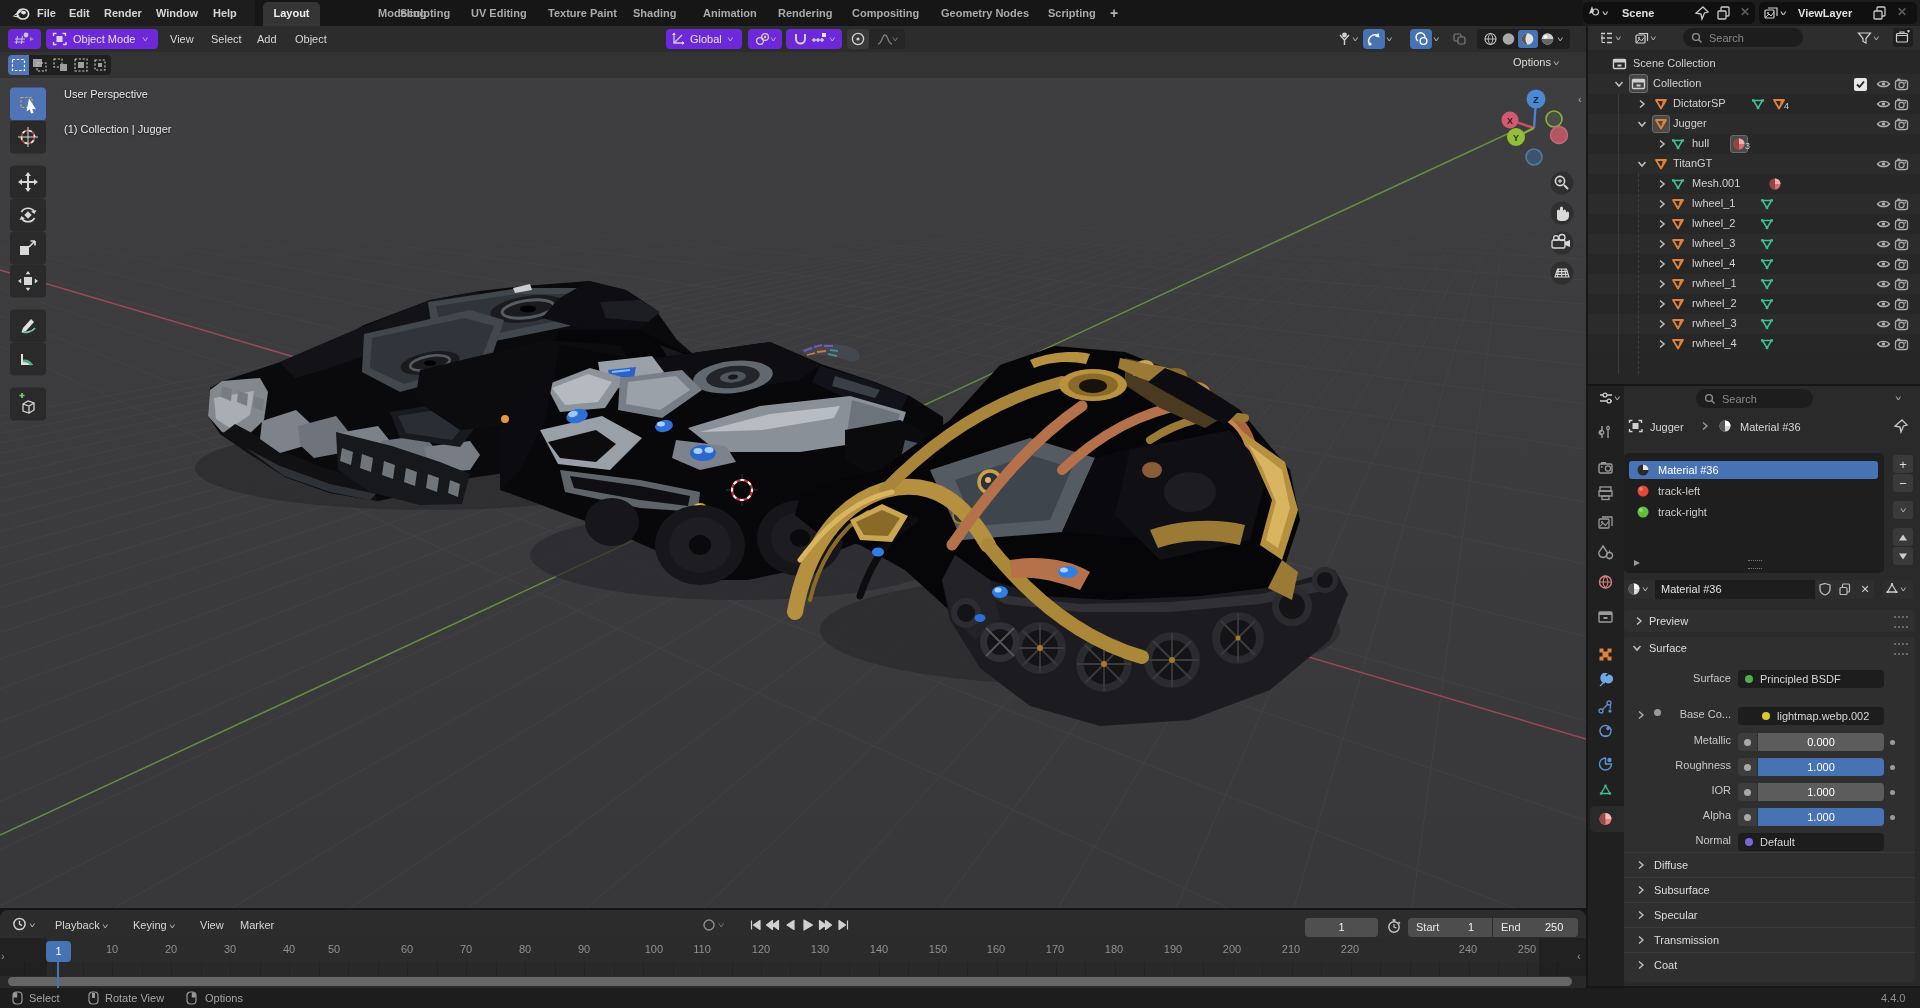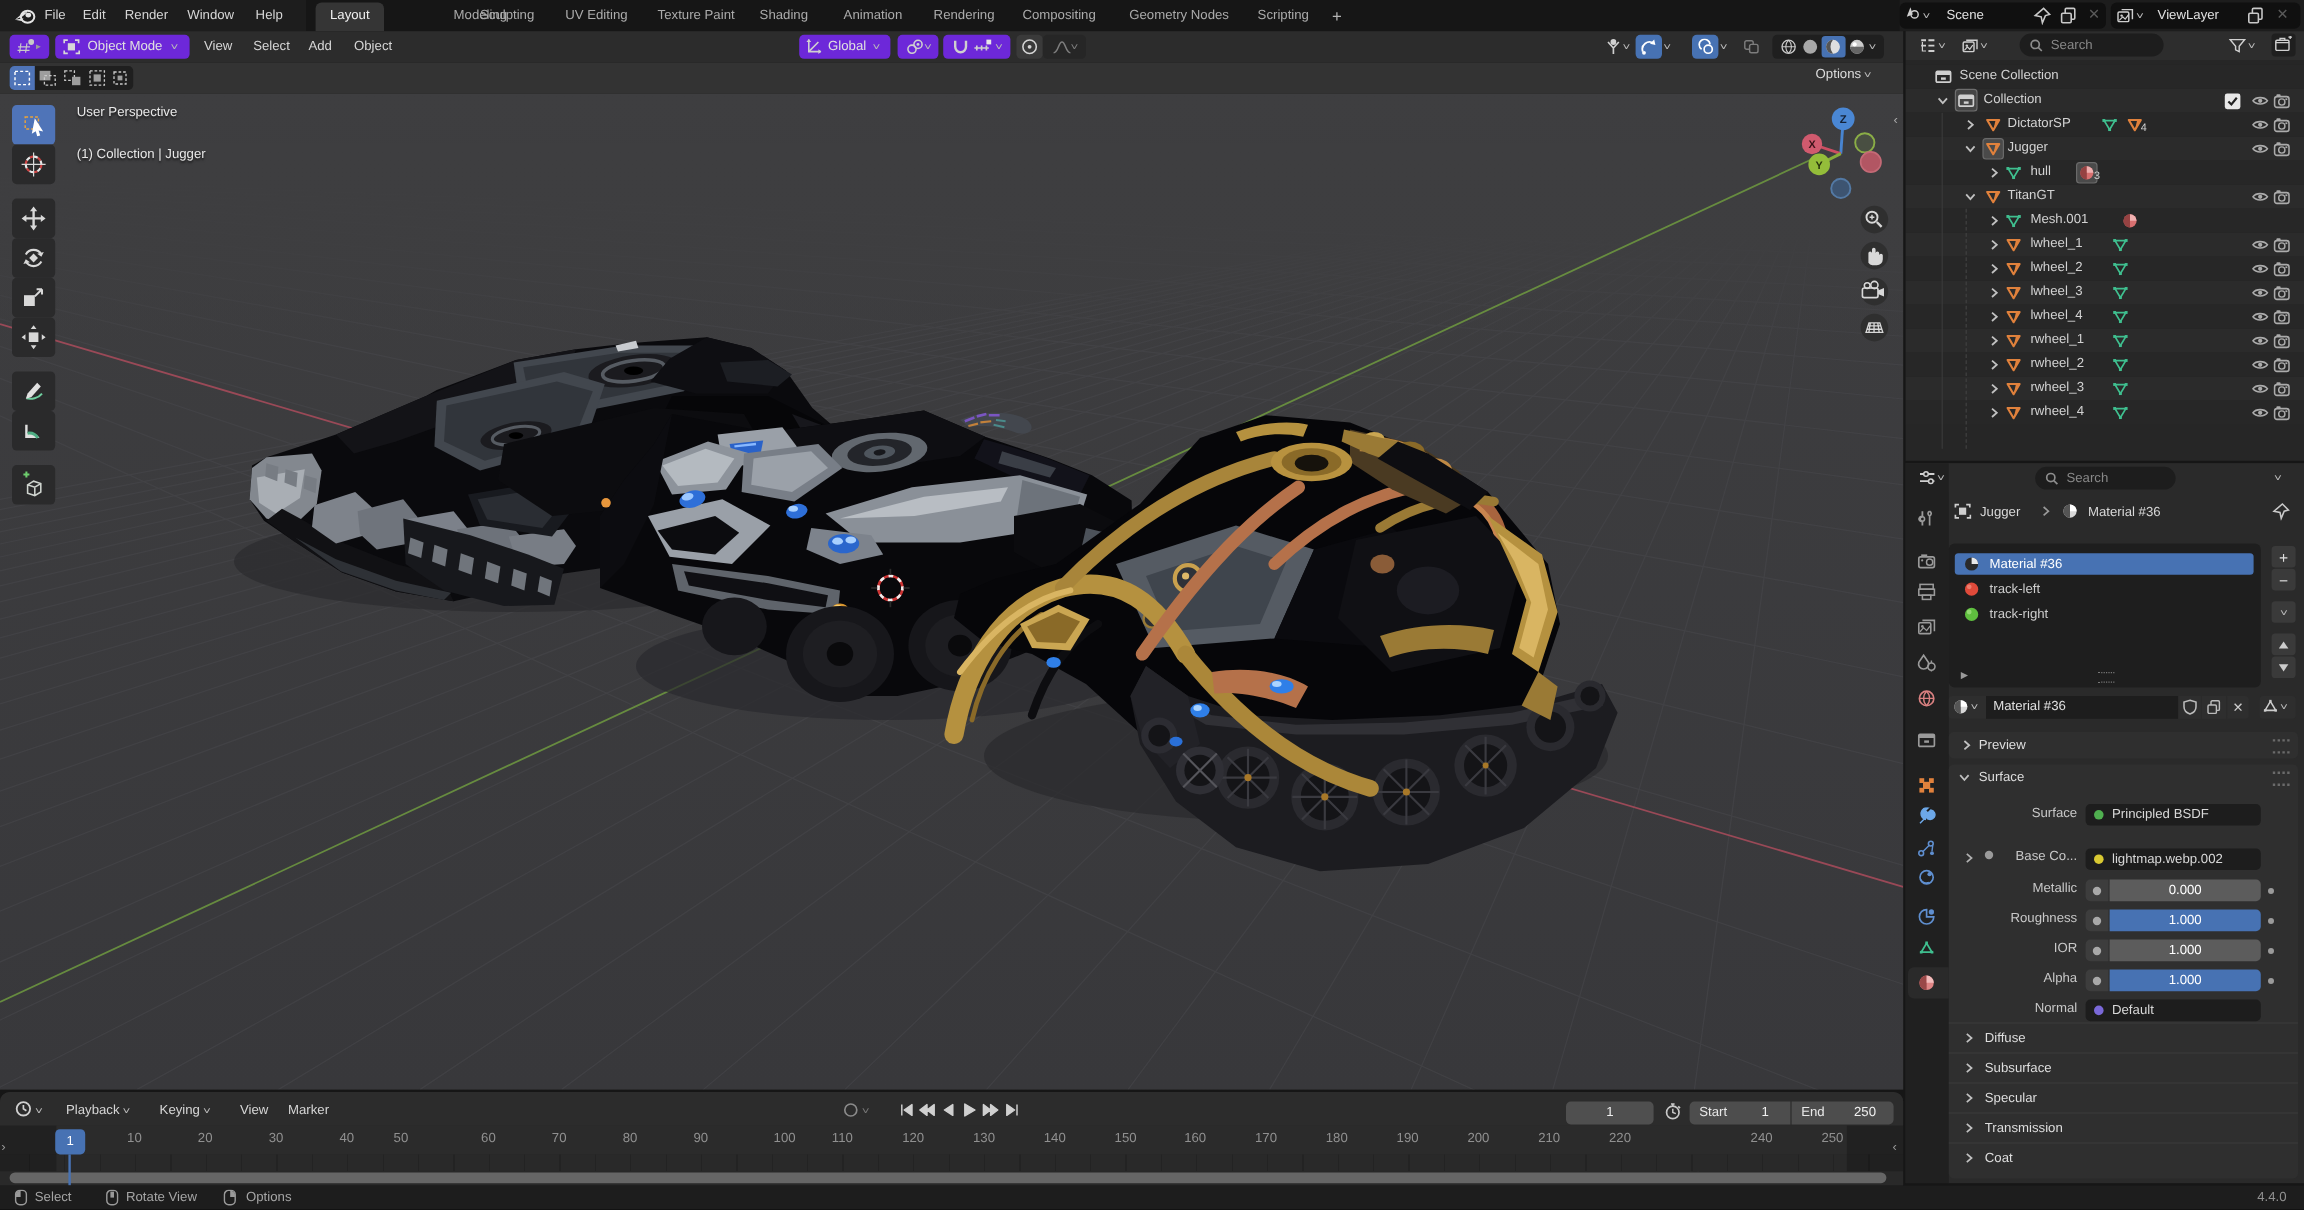--- a/index.html
+++ b/index.html
@@ -6,21 +6,21 @@
  font-family:"Liberation Sans",sans-serif;font-size:11px;color:#d4d4d4;}
 .ab{position:absolute;}
 .btn{background:#6d28d9;border-radius:4px;display:flex;align-items:center;justify-content:center;}
 .menu{color:#d6d6d6;}
 .v{font-size:8px;color:#b9b9b9;transform:scaleX(1.4);display:inline-block;}
 svg{display:block;}
 </style></head>
 <body>
 <div id="root">
 
-<div class="ab" id="topbar" style="left:0;top:0;width:1920px;height:26px;background:#1d1d1d;">
+<div class="ab" id="topbar" style="left:0;top:0;width:1920px;height:26px;background:#1d1d1d;font-weight:bold;">
   <div class="ab" style="left:255px;top:0;width:1328px;height:26px;background:#161616;"></div>
   <div class="ab" style="left:1583px;top:2px;width:172px;height:22px;background:#101010;border-radius:5px;"></div>
   <div class="ab" style="left:1759px;top:2px;width:158px;height:22px;background:#101010;border-radius:5px;"></div>
   <svg class="ab" style="left:11px;top:5px;" width="19" height="16" viewBox="0 0 19 16">
     <ellipse cx="12" cy="9" rx="5.6" ry="5" fill="none" stroke="#e4e4e4" stroke-width="1.7"></ellipse>
     <ellipse cx="12.6" cy="7.6" rx="2.4" ry="1.9" fill="#e4e4e4"></ellipse>
     <path d="M1.5 11.5 L8.5 5.5 L12 5 L8 8.5 Z" fill="#e4e4e4"></path>
     <path d="M1.5 11.5 L7 12.6 L8.6 10.2 Z" fill="#e4e4e4"></path>
   </svg>
   <div class="ab menu" style="left:37px;top:7px;">File</div>
@@ -1127,21 +1127,21 @@
       </svg>
       <div class="ab" style="left:61px;top:256px;color:#dedede;">Surface</div>
       <div class="ab" style="left:306px;top:257px;width:14px;height:8px;border-top:2px dotted #6a6a6a;border-bottom:2px dotted #6a6a6a;"></div>
       <div class="ab" style="left:0;top:286px;width:143px;text-align:right;color:#c8c8c8;">Surface</div>
       <div class="ab" style="left:150px;top:284px;width:146px;height:18px;background:#1d1d1d;border-radius:4px;display:flex;align-items:center;padding-left:7px;box-sizing:border-box;color:#d8d8d8;"><span style="display:inline-block;width:8px;height:8px;border-radius:50%;background:#4faf4f;margin-right:7px;"></span>Principled BSDF</div>
       <svg class="ab" style="left:48px;top:324px;" width="10" height="10" viewBox="0 0 10 10">
         <path d="M3 1.5 L7 5 L3 8.5" fill="none" stroke="#b0b0b0" stroke-width="1.4"></path>
       </svg>
       <div class="ab" style="left:66px;top:323px;width:7px;height:7px;border-radius:50%;background:#9a9a9a;"></div>
       <div class="ab" style="left:0;top:322px;width:143px;text-align:right;color:#c8c8c8;">Base Co...</div>
-      <div class="ab" style="left:150px;top:321px;width:146px;height:18px;background:#1d1d1d;border-radius:4px;display:flex;align-items:center;padding-left:7px;box-sizing:border-box;color:#d8d8d8;"><span style="display:inline-block;width:8px;height:8px;border-radius:50%;background:#d8c832;margin-right:7px;"></span>lightmap.webp.002</div>
+      <div class="ab" style="left:150px;top:321px;width:146px;height:18px;background:#1d1d1d;border-radius:4px;display:flex;align-items:center;padding-left:24px;box-sizing:border-box;color:#d8d8d8;"><span style="display:inline-block;width:8px;height:8px;border-radius:50%;background:#d8c832;margin-right:7px;"></span>lightmap.webp.002</div>
       <div class="ab" style="left:0;top:348px;width:143px;text-align:right;color:#c8c8c8;">Metallic</div>
       <div class="ab" style="left:150px;top:347px;width:19px;height:18px;background:#3d3d3d;border-radius:4px 0 0 4px;display:flex;align-items:center;justify-content:center;">
         <span style="display:inline-block;width:7px;height:7px;border-radius:50%;background:#a8a8a8;"></span>
       </div>
       <div class="ab" style="left:170px;top:347px;width:126px;height:18px;background:#5c5c5c;border-radius:0 4px 4px 0;text-align:center;line-height:18px;color:#fff;">0.000</div>
       <div class="ab" style="left:302px;top:354px;width:5px;height:5px;border-radius:50%;background:#9a9a9a;"></div>
       <div class="ab" style="left:0;top:373px;width:143px;text-align:right;color:#c8c8c8;">Roughness</div>
       <div class="ab" style="left:150px;top:372px;width:19px;height:18px;background:#3d3d3d;border-radius:4px 0 0 4px;display:flex;align-items:center;justify-content:center;">
         <span style="display:inline-block;width:7px;height:7px;border-radius:50%;background:#a8a8a8;"></span>
       </div>

